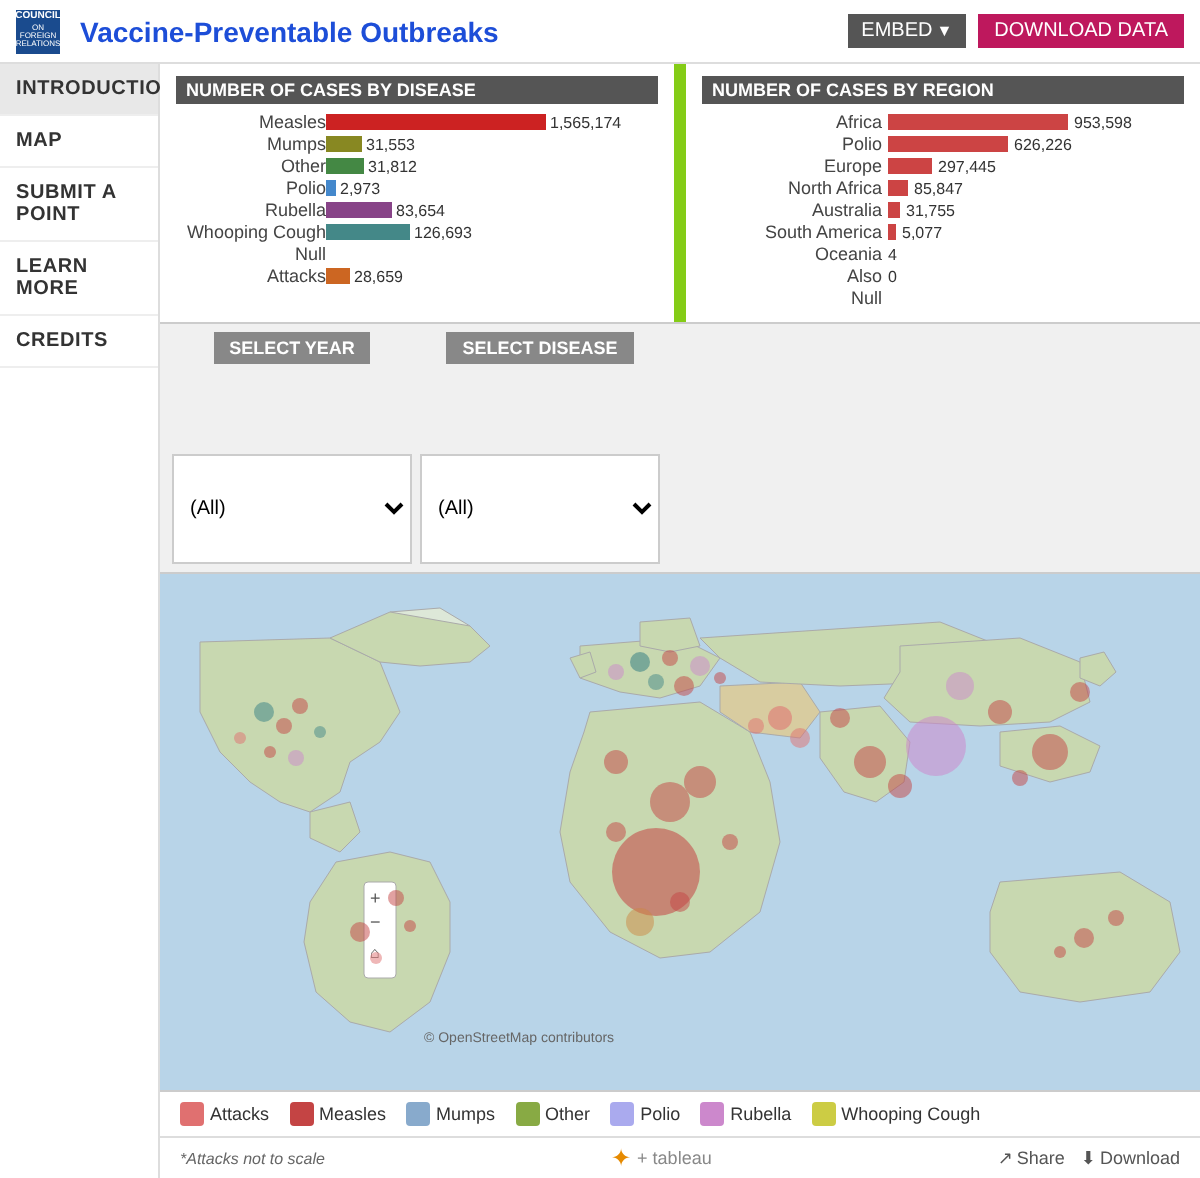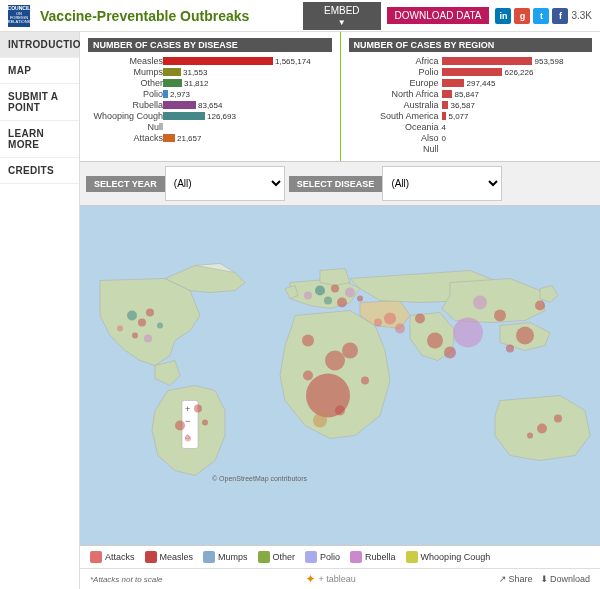--- a/index.html
+++ b/index.html
@@ -3,23 +3,23 @@
   <meta charset="utf-8">
   <style>
     * { box-sizing: border-box; margin: 0; padding: 0; }
     body { font-family: Arial, sans-serif; font-size: 11px; background: #f5f5f5; width: 600px; height: 589px; overflow: hidden; }
 
     .outer { display: flex; flex-direction: column; width: 600px; height: 589px; }
 
     
     .topbar { display: flex; align-items: center; background: #fff; border-bottom: 1px solid #ddd; padding: 4px 8px; height: 32px; }
     .logo { display: flex; flex-direction: column; margin-right: 10px; }
-    .app-title { font-size: 14px; font-weight: bold; color: #4d7c0f; flex: 1; }
+    .app-title { font-size: 14px; font-weight: bold; color: #1d4ed8; flex: 1; }
     .topbar-right { display: flex; align-items: center; gap: 6px; }
-    .embed-btn { background: #555; color: #fff; border: none; padding: 3px 21px; font-size: 10px; cursor: pointer; display: flex; align-items: center; gap: 2px; flex-direction: column; }
+    .embed-btn { background: #555; color: #fff; border: none; padding: 3px 7px; font-size: 10px; cursor: pointer; display: flex; align-items: center; gap: 2px; }
     .download-btn { background: #be185d; color: #fff; border: none; padding: 3px 8px; font-size: 10px; cursor: pointer; }
     .social-icons { display: flex; gap: 3px; align-items: center; }
     .social-icon { width: 16px; height: 16px; border-radius: 2px; display: flex; align-items: center; justify-content: center; font-size: 9px; font-weight: bold; color: #fff; cursor: pointer; }
     .si-li { background: #0077b5; }
     .si-g { background: #dd4b39; }
     .si-t { background: #1da1f2; }
     .si-f { background: #3b5998; }
     .si-count { font-size: 10px; color: #555; }
 
     
@@ -28,34 +28,34 @@
     
     .sidebar { width: 80px; background: #fff; border-right: 1px solid #ddd; display: flex; flex-direction: column; }
     .nav-item { padding: 7px 8px; font-size: 10px; font-weight: bold; color: #333; cursor: pointer; border-bottom: 1px solid #eee; text-transform: uppercase; letter-spacing: 0.3px; }
     .nav-item.active { background: #e8e8e8; }
 
     
     .content { flex: 1; display: flex; flex-direction: column; overflow: hidden; background: #e8eff5; }
 
     
     .stats-row { display: flex; background: #fff; border-bottom: 1px solid #ccc; }
-    .stats-panel { flex: 1; padding: 6px 8px; border-right: 1px solid #84cc16; }
+    .stats-panel { flex: 1; padding: 6px 8px; border-right: 6px solid #84cc16; }
     .stats-panel:last-child { border-right: none; }
     .stats-title { font-size: 9px; font-weight: bold; color: #fff; background: #555; padding: 2px 5px; margin-bottom: 4px; text-transform: uppercase; }
     .stats-item { display: flex; align-items: center; margin-bottom: 1px; font-size: 9px; }
     .stats-label { width: 75px; text-align: right; color: #444; flex-shrink: 0; }
     .stats-val { color: #333; font-size: 8px; margin-left: 2px; white-space: nowrap; }
     .region-label { width: 90px; text-align: right; color: #444; flex-shrink: 0; }
     .region-val { color: #333; font-size: 8px; }
 
     
     .controls-row { display: flex; gap: 4px; padding: 4px 6px; background: #f0f0f0; border-bottom: 1px solid #ccc; align-items: center; }
-    .control-group { display: flex; align-items: center; gap: 0; }
+    .control-group { display: flex; align-items: center; gap: 21px; flex-direction: column; }
     .control-label { background: #888; color: #fff; padding: 3px 8px; font-size: 9px; font-weight: bold; text-transform: uppercase; white-space: nowrap; }
-    .control-select { border: 1px solid #ccc; padding: 10px 4px; font-size: 10px; background: #fff; flex: 1; min-width: 120px; }
+    .control-select { border: 1px solid #ccc; padding: 20px 4px; font-size: 10px; background: #fff; flex: 1; min-width: 120px; margin-top: 24px; }
 
     
     .map-container { flex: 1; position: relative; overflow: hidden; background: #b8d4e8; }
     .map-svg { width: 100%; height: 100%; }
 
     
     .legend-row { display: flex; align-items: center; gap: 10px; padding: 5px 10px; background: #fff; border-top: 1px solid #ccc; flex-wrap: wrap; }
     .legend-item { display: flex; align-items: center; gap: 3px; font-size: 9px; color: #333; }
     .legend-dot { width: 12px; height: 12px; border-radius: 2px; flex-shrink: 0; }
 
@@ -84,27 +84,20 @@
     </div>
     <span class="app-title">Vaccine-Preventable Outbreaks</span>
     <div class="topbar-right">
       <button class="embed-btn">
         <span>EMBED</span>
         <span style="font-size:8px;">▼</span>
       </button>
       <button class="download-btn">
         <span>DOWNLOAD DATA</span>
       </button>
-      <div class="social-icons">
-        <div class="social-icon si-li">in</div>
-        <div class="social-icon si-g">g</div>
-        <div class="social-icon si-t">t</div>
-        <div class="social-icon si-f">f</div>
-        <span class="si-count">3.3K</span>
-      </div>
     </div>
   </div>
 
   <div class="main">
 
     <div class="sidebar">
       <div class="nav-item active">Introduction</div>
       <div class="nav-item">Map</div>
       <div class="nav-item">Submit a Point</div>
       <div class="nav-item">Learn More</div>
@@ -147,21 +140,21 @@
             <span class="stats-label">Whooping Cough</span>
             <div style="width:42px;height:8px;background:#448888;"></div>
             <span class="stats-val">126,693</span>
           </div>
           <div class="stats-item">
             <span class="stats-label">Null</span>
           </div>
           <div class="stats-item">
             <span class="stats-label">Attacks</span>
             <div style="width:12px;height:8px;background:#cc6622;"></div>
-            <span class="stats-val">21,657</span>
+            <span class="stats-val">28,659</span>
           </div>
         </div>
 
         <div class="stats-panel">
           <div class="stats-title">NUMBER OF CASES BY REGION</div>
           <div class="stats-item">
             <span class="region-label">Africa</span>
             <div style="width:90px;height:8px;background:#cc4444;margin:0 3px;"></div>
             <span class="region-val">953,598</span>
           </div>
@@ -176,21 +169,21 @@
             <span class="region-val">297,445</span>
           </div>
           <div class="stats-item">
             <span class="region-label">North Africa</span>
             <div style="width:10px;height:8px;background:#cc4444;margin:0 3px;"></div>
             <span class="region-val">85,847</span>
           </div>
           <div class="stats-item">
             <span class="region-label">Australia</span>
             <div style="width:6px;height:8px;background:#cc4444;margin:0 3px;"></div>
-            <span class="region-val">36,587</span>
+            <span class="region-val">31,755</span>
           </div>
           <div class="stats-item">
             <span class="region-label">South America</span>
             <div style="width:4px;height:8px;background:#cc4444;margin:0 3px;"></div>
             <span class="region-val">5,077</span>
           </div>
           <div class="stats-item">
             <span class="region-label">Oceania</span>
             <span class="region-val" style="margin-left:3px;">4</span>
           </div>

